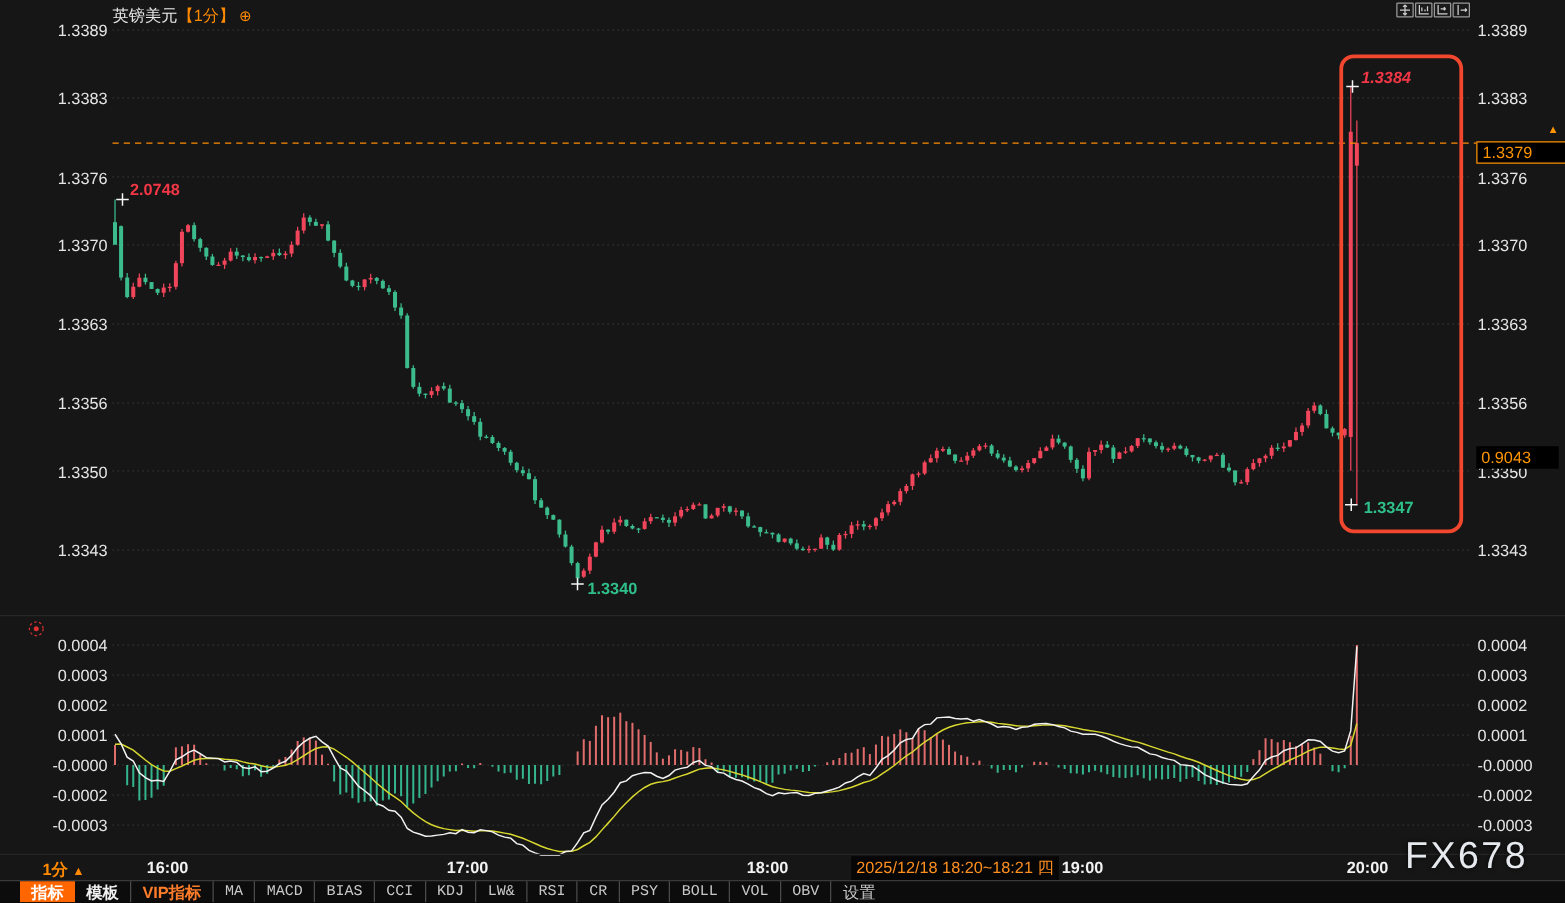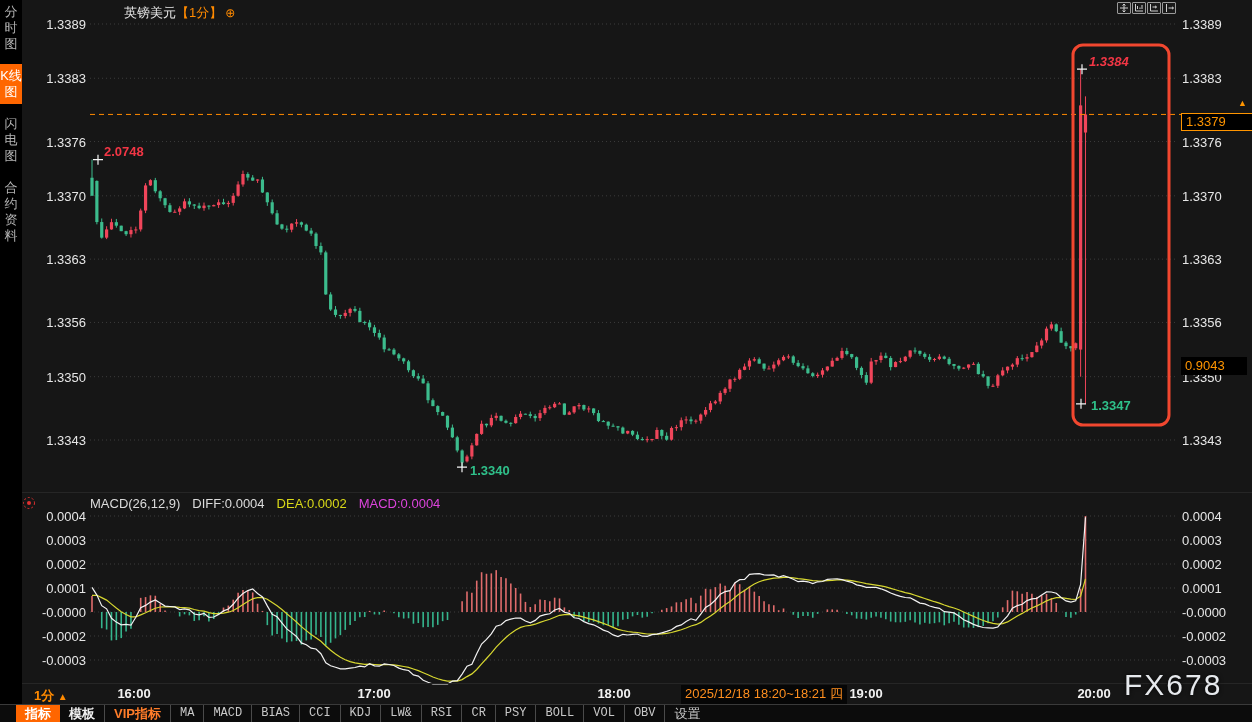--- a/index.html
+++ b/index.html
@@ -10,21 +10,21 @@
     -webkit-font-smoothing:antialiased;
   }
   #gfx { position:absolute; left:0; top:0; pointer-events:none; }
   
   #sidebar { position:absolute; left:0; top:0; width:22px; height:722px; background:#000; z-index:5; }
   .side-tab { width:22px; text-align:center; font-size:13px; line-height:16px; padding:4px 0;
     color:#b4b4b4; margin-bottom:8px; cursor:pointer; word-break:break-all; }
   .side-tab.active { background:#ff6600; color:#fff; }
   
   #title-row { position:absolute; left:90px; top:4px; z-index:6; font-size:13px; display:flex; align-items:center; }
-  #sym { color:#e8e8e8;margin-left:34px; }
+  #sym { color:#e8e8e8; }
   #period-tag { color:#ff8a00; }
   #plus-ico { color:#ff8a00; font-size:12px; margin-left:3px; }
   
   #top-icons { position:absolute; left:1117px; top:2px; display:flex; gap:1px; z-index:6; }
   .tool-ico { width:14px; height:12px; border:1px solid #9a9a9a; border-radius:1px;
     display:flex; align-items:center; justify-content:center; background:#1a1a1a; cursor:pointer; }
   
   .axlabel { position:absolute; font-size:13px; color:#e6e6e6; z-index:3; white-space:nowrap; }
   .axlabel.right { text-align:left; }
   .axlabel.lft { width:62px; text-align:right; }
@@ -692,26 +692,20 @@
       <line x1="90" y1="114.43478260868692" x2="1252" y2="114.43478260868692" stroke="#ff8a00" stroke-width="1" stroke-dasharray="5 4"></line>
       <rect x="1073" y="45" width="96" height="380" rx="10" ry="10" fill="none" stroke="#f1472f" stroke-width="3"></rect>
       <path d="M93 159.65217391305046 H103 M98 154.65217391305046 V164.65217391305046" stroke="#f5f5f5" stroke-width="1.2" fill="none"></path>
       <path d="M1077 69.21739130434347 H1087 M1082 64.21739130434347 V74.21739130434347" stroke="#f5f5f5" stroke-width="1.2" fill="none"></path>
       <path d="M1076 403.8260869565252 H1086 M1081 398.8260869565252 V408.8260869565252" stroke="#f5f5f5" stroke-width="1.2" fill="none"></path>
       <path d="M457 467.130434782606 H467 M462 462.130434782606 V472.130434782606" stroke="#f5f5f5" stroke-width="1.2" fill="none"></path>
       <circle cx="29" cy="503" r="5.5" fill="none" stroke="#e03030" stroke-width="1" stroke-dasharray="2 2"></circle>
       <circle cx="29" cy="503" r="2" fill="#e03030"></circle>
     </svg>
 
-  <div id="sidebar">
-      <div class="side-tab">分时图</div>
-      <div class="side-tab active">K线图</div>
-      <div class="side-tab">闪电图</div>
-      <div class="side-tab">合约资料</div>
-    </div>
 
   <div id="title-row">
     <span id="sym">英镑美元</span>
       <span id="period-tag">【1分】</span>
       <span id="plus-ico">⊕</span>
   </div>
 
   <div id="top-icons">
       <div class="tool-ico">
         <svg width="12" height="10" viewBox="0 0 12 10">
@@ -737,26 +731,20 @@
 
   <div id="cur-price-box" class="pbox">1.3379</div>
   <div id="axis-arrow">▲</div>
   <div id="last-box" class="pbox">0.9043</div>
 
   <div class="mark-label mark-red" style="left:104px; top:144px;">2.0748</div>
   <div class="mark-label mark-red" style="left:1089px; top:54px;font-style:italic;">1.3384</div>
   <div class="mark-label mark-green" style="left:1091px; top:398px;">1.3347</div>
   <div class="mark-label mark-green" style="left:470px; top:463px;">1.3340</div>
 
-  <div id="macd-head">
-    <span id="macd-title">MACD(26,12,9)</span>
-    <span id="macd-diff">DIFF:0.0004</span>
-    <span id="macd-dea">DEA:0.0002</span>
-    <span id="macd-macd">MACD:0.0004</span>
-  </div>
 
   <div id="date-tip">2025/12/18 18:20~18:21 四</div>
 
   <div id="footer-period">
     <span>1分</span>
     <span class="arr">▲</span>
   </div>
 
   <div id="watermark">FX678</div>
 

